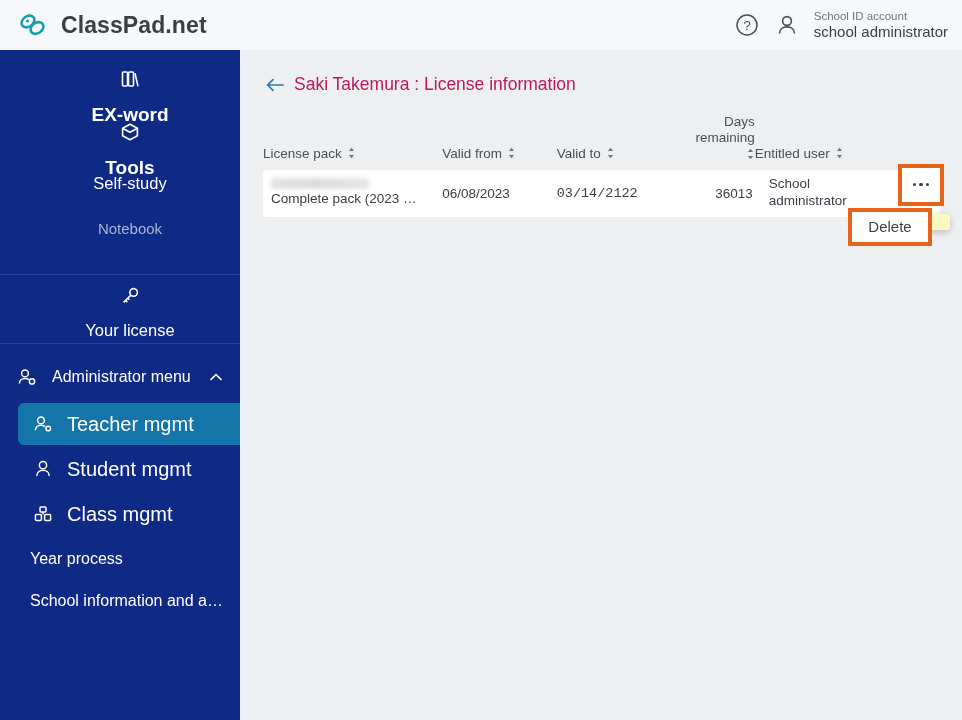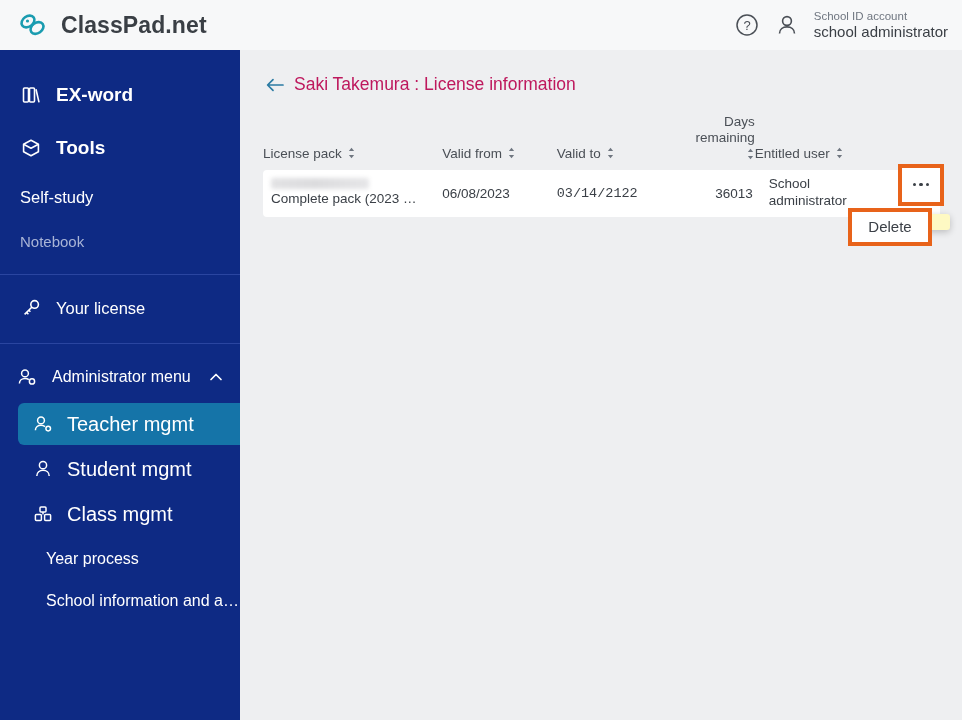--- a/index.html
+++ b/index.html
@@ -31,21 +31,21 @@
 
   
   .sidebar {
     position: absolute; left: 0; top: 50px; width: 240px; height: 670px;
     background: #0e2a84; color: #fff; overflow: hidden;
   }
   .nav-top { padding-top: 18px; }
   .nav-item {
     display: flex; align-items: center; gap: 14px;
     padding: 0 0 0 20px; height: 46px; color: #ffffff;
-    font-size: 16.5px; white-space: nowrap;
+    font-size: 16.5px; white-space: nowrap; flex-direction: column;
   }
   .nav-item.big { font-size: 19px; font-weight: 700; height: 53px; }
   .nav-item.dim { color: #a9b4d6; font-size: 15px; height: 42px; }
   .nav-item.plain { padding-left: 20px; }
   .nav-icon { width: 22px; height: 22px; flex: 0 0 22px; display: block; }
   .nav-sep {
     height: 1px; background: #2a45a0; margin: 12px 0 10px 0;
   }
   .nav-group-head {
     display: flex; align-items: center; gap: 14px;
@@ -54,21 +54,21 @@
   .nav-group-head .label { flex: 1; }
   .chevron-up { width: 16px; height: 16px; display: block; }
   .sub-item {
     display: flex; align-items: center; gap: 13px;
     height: 42px; margin: 3px 0 3px 18px; padding-left: 14px;
     border-radius: 6px 0 0 6px; font-size: 20px; white-space: nowrap;
   }
   .sub-item.active { background: #1574a8; }
   .sub-plain {
     height: 42px; display: flex; align-items: center;
-    padding-left: 46px; font-size: 16px; white-space: nowrap;
+    padding-left: 30px; font-size: 16px; white-space: nowrap;
   }
 
   
   .content {
     position: absolute; left: 240px; top: 50px;
     width: 722px; height: 670px; background: #eeeff1;
   }
   .page-head {
     display: flex; align-items: center; gap: 9px;
     padding: 24px 0 0 25px;

